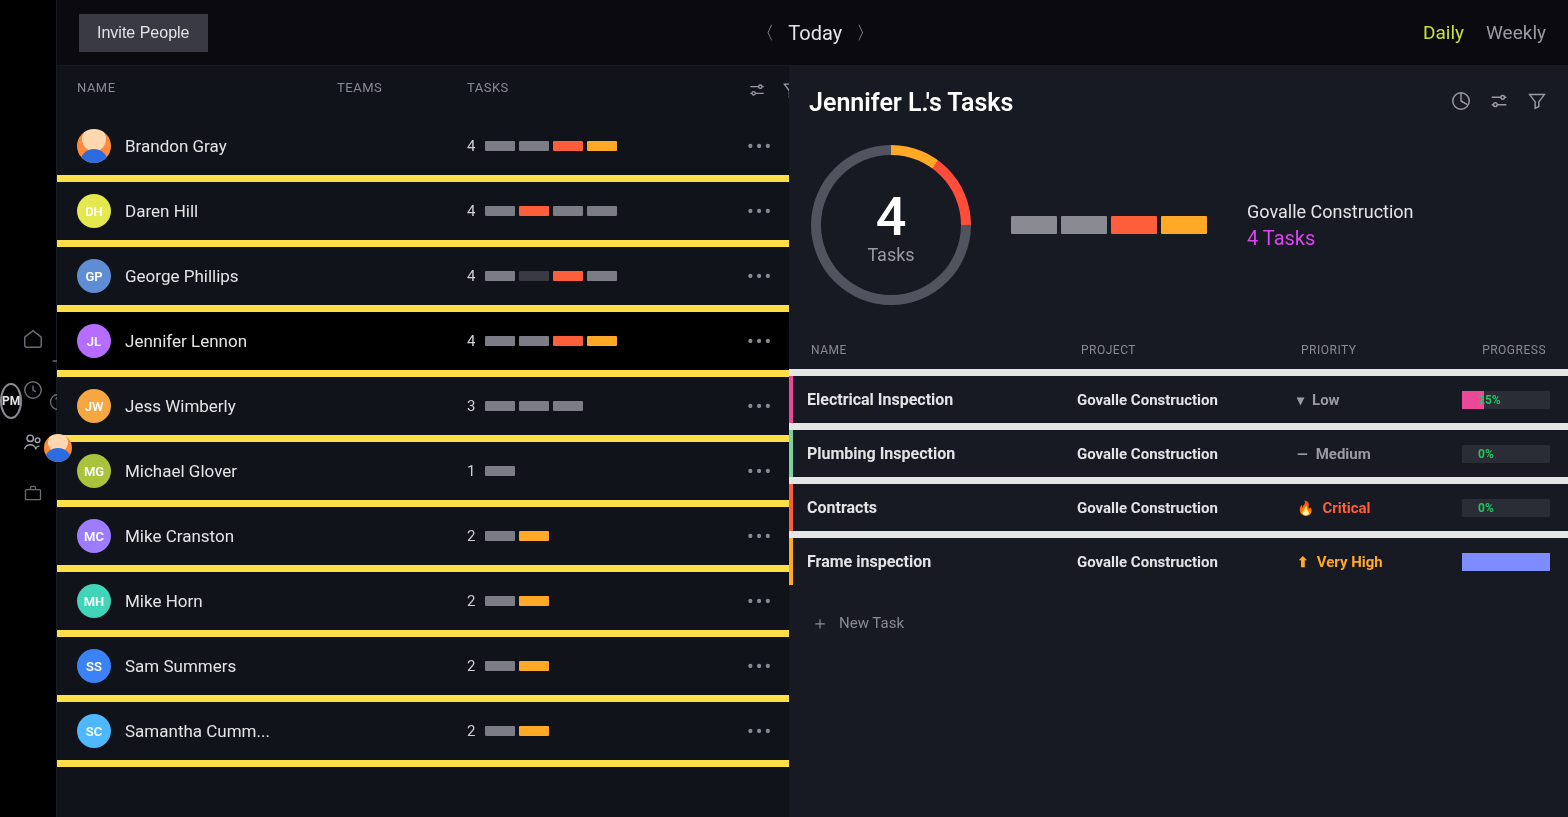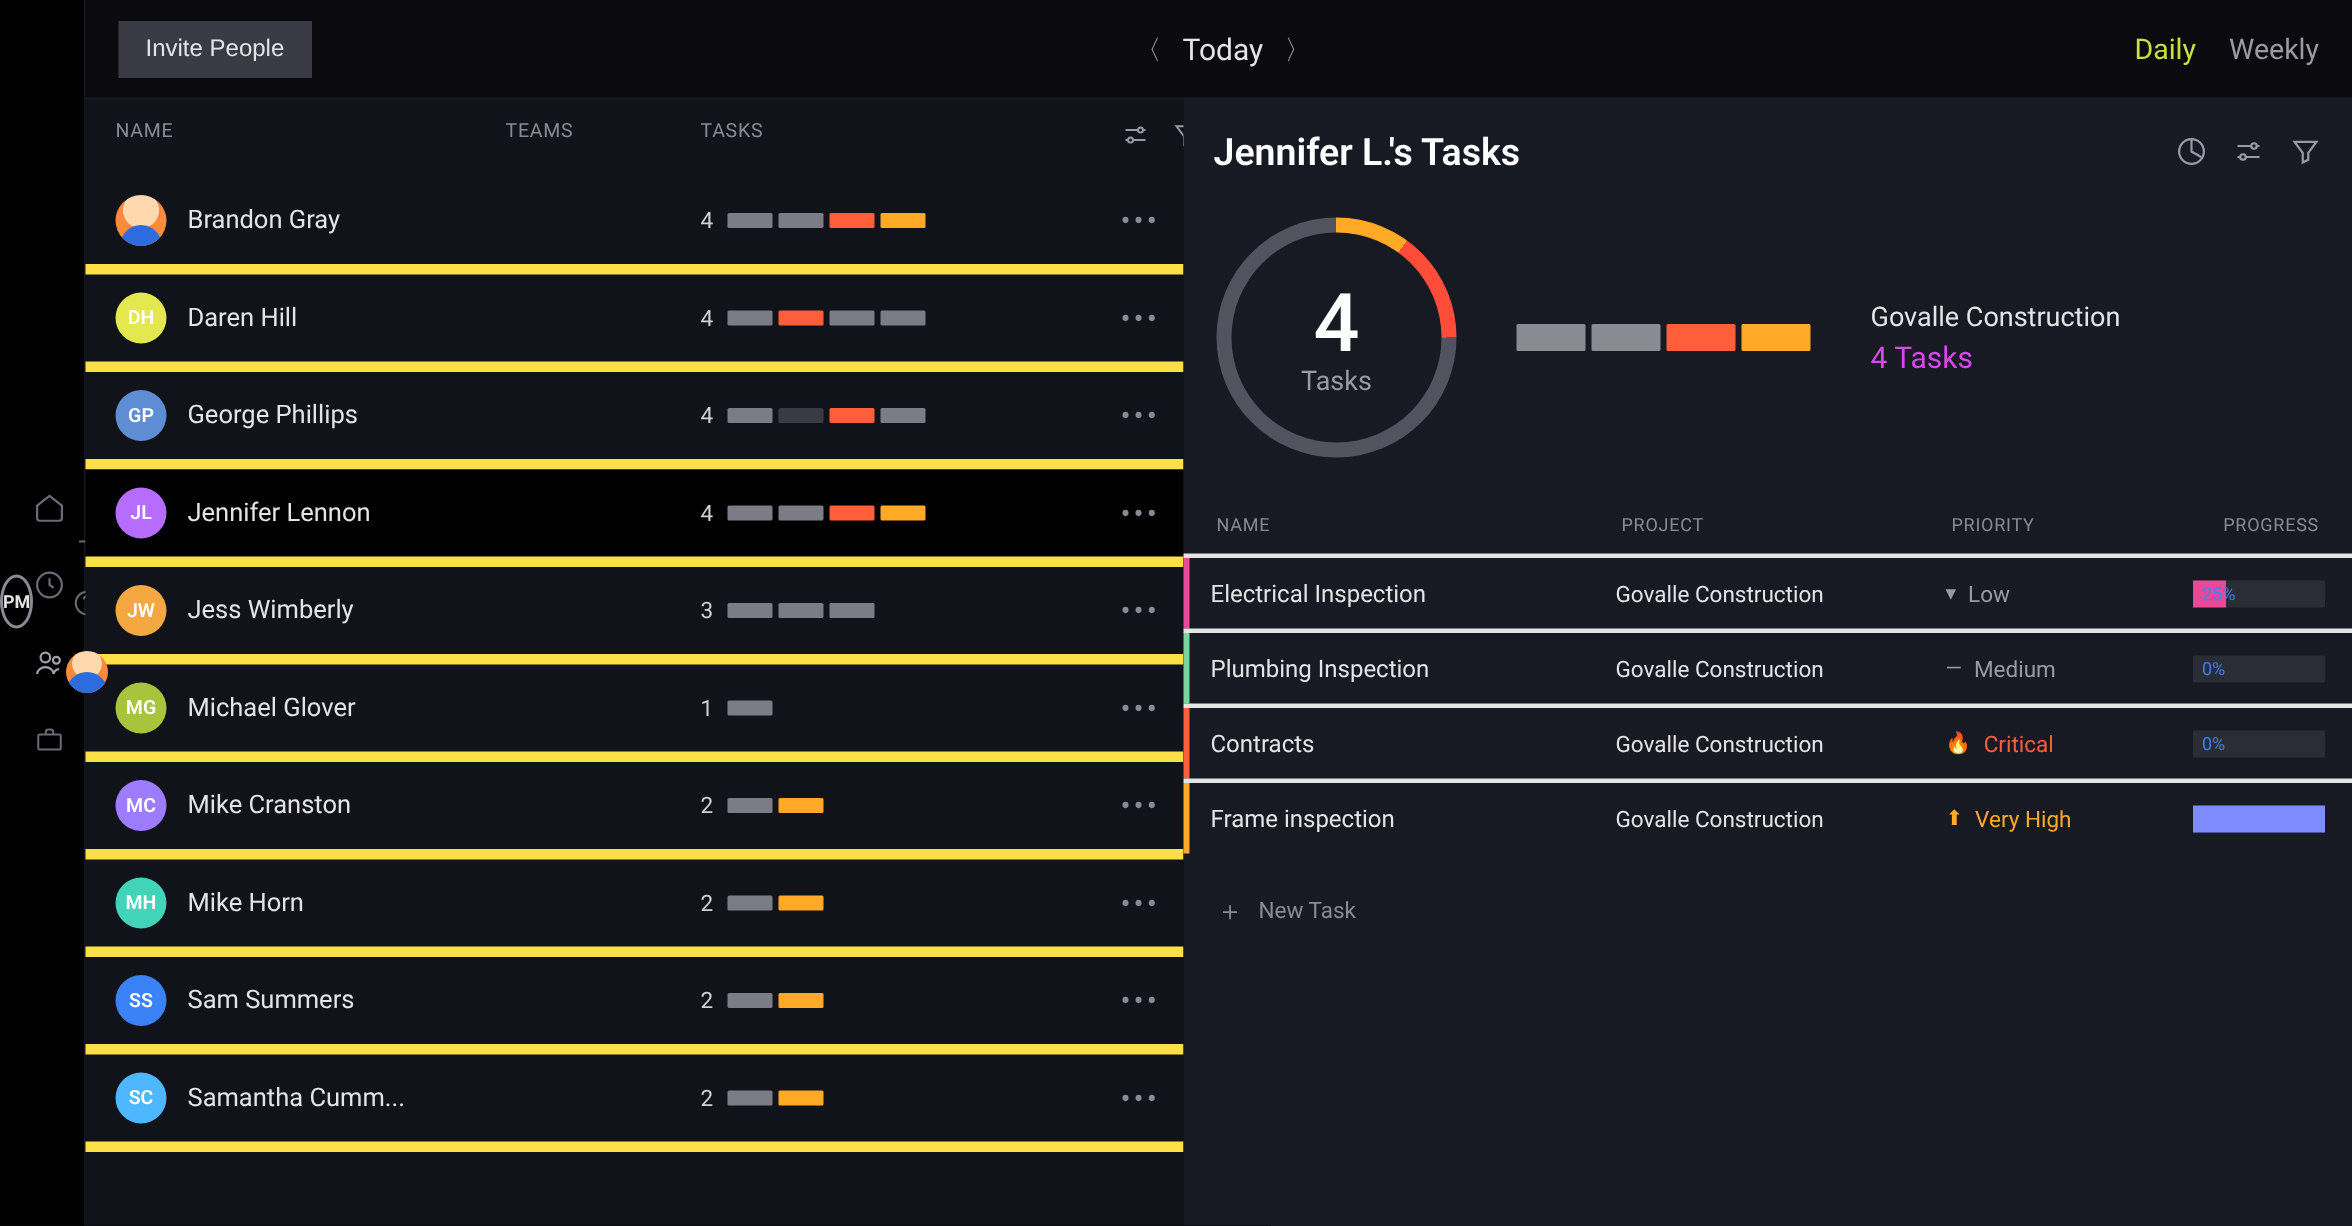--- a/index.html
+++ b/index.html
@@ -150,43 +150,44 @@
 .task-header{
   display:grid;
   grid-template-columns: 270px 220px 150px 1fr;
   padding: 12px 22px;
   font-size:12px; letter-spacing:0.5px; color:#8a8a96;
 }
 .task-row{
   display:grid;
   grid-template-columns: 270px 220px 150px 1fr;
   padding: 14px 18px 14px 18px;
-  border-top:3px solid #e5e5e5;
+  border-top:7px solid #e5e5e5;
   align-items:center;
   position:relative;
+  font-weight:bold;
 }
 .task-row::before{
   content:""; position:absolute; left:0; top:0; bottom:0; width:4px;
 }
 .task-row.low::before{background:#ec4899;}
 .task-row.medium::before{background:#7dd3a0;}
 .task-row.critical::before{background:#ff5e3a;}
 .task-row.veryhigh::before{background:#ffa927;}
 .task-name{font-size:16px; color:#e4e4e7;}
 .task-project{font-size:15px; color:#e4e4e7;}
 .priority{display:flex; align-items:center; gap:8px; font-size:15px;}
 .priority.low{color:#9a9aa6;}
 .priority.medium{color:#9a9aa6;}
 .priority.critical{color:#ff5e3a;}
 .priority.veryhigh{color:#ffa927;}
 .prio-icon{font-size:14px;}
 .progress-cell{display:flex; align-items:center;}
 .progress-bar{height:18px; width:88px; background:#2a2c36; position:relative; border-radius:1px;}
 .progress-fill{position:absolute; left:0; top:0; bottom:0;}
-.progress-text{position:absolute; left:6px; top:0; bottom:0; display:flex; align-items:center; font-size:12px; color:#3b82f6;}
+.progress-text{position:absolute; left:16px; top:0; bottom:0; display:flex; align-items:center; font-size:12px; color:#22c55e;}
 
 .new-task{
   padding: 26px 22px;
   display:flex; align-items:center; gap:10px;
   color:#8a8a96; cursor:pointer;
   font-size:15px;
 }
 .plus{font-size:18px;}
 </style>
 </head>

